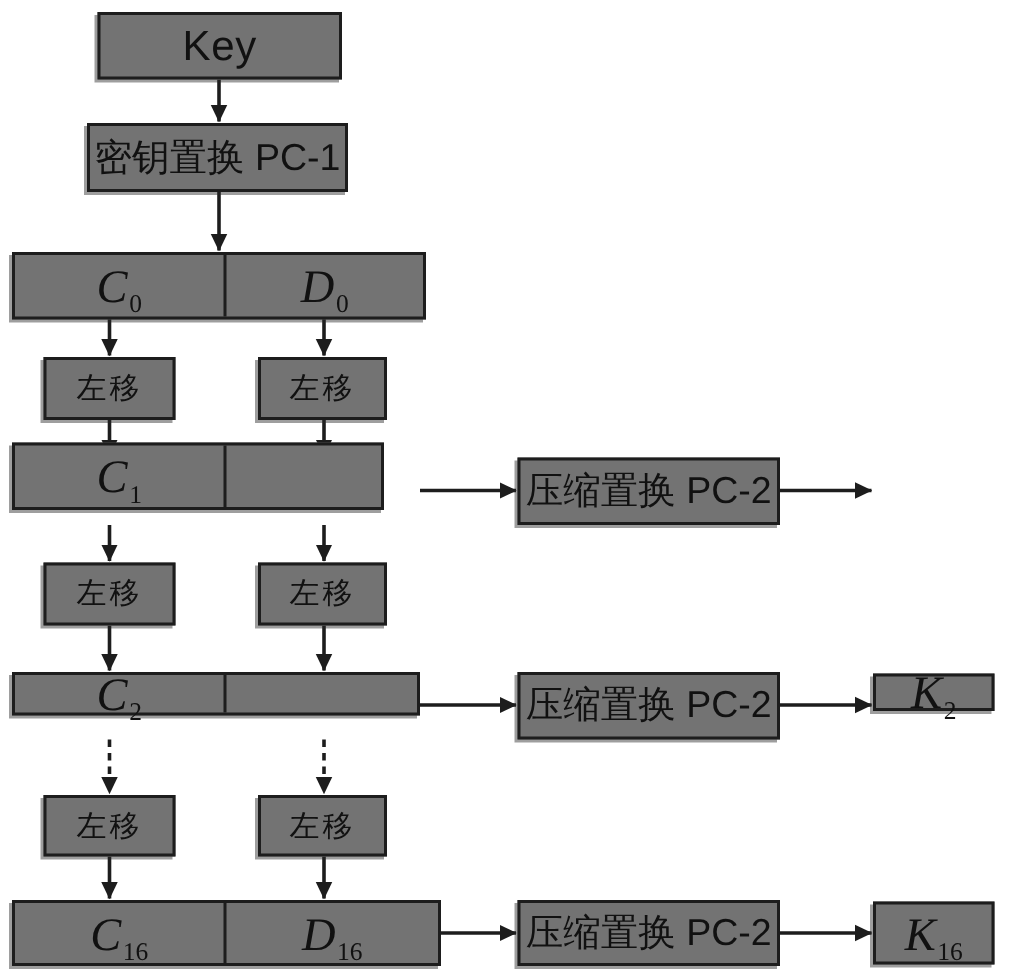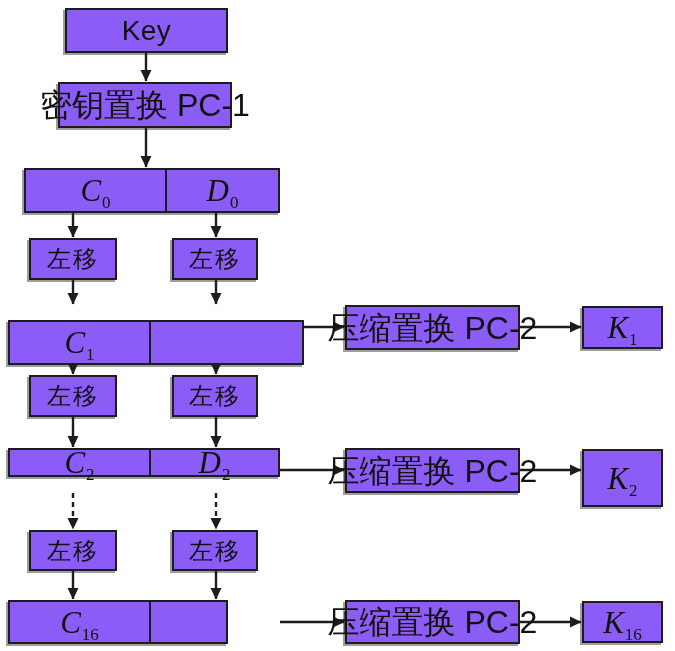--- a/index.html
+++ b/index.html
@@ -7,29 +7,29 @@
     position:relative;
     width:675px;height:651px;
     background:#ffffff;
     font-family:"Liberation Sans",sans-serif;
     color:#111111;
     overflow:hidden;
   }
   #wires{position:absolute;left:0;top:0;width:675px;height:651px;}
   .box{
     position:absolute;
-    background:#8b5cf6;
+    background:#737373;
     border:2px solid #1d1d1d;
     box-sizing:border-box;
     display:flex;align-items:center;justify-content:center;
     box-shadow:-2px 2px 0 rgba(40,40,40,.45);
   }
-  .t{font-size:32px;white-space:nowrap;line-height:1;}
+  .t{font-size:25px;white-space:nowrap;line-height:1;}
   .key-t{font-size:28px;letter-spacing:.5px;}
-  .ls-t{font-size:24px;letter-spacing:2px;}
+  .ls-t{font-size:20px;letter-spacing:2px;}
   .cd{padding:0;justify-content:stretch;align-items:stretch;}
   .cell{display:flex;align-items:center;justify-content:center;}
   .cell.cl{flex:0 0 139px;border-right:2.5px solid #1d1d1d;}
   .cell.cr{flex:1;}
   .var{
     font-family:"Liberation Serif",serif;
     font-size:31px;line-height:1;white-space:nowrap;
   }
   .var i{font-style:italic;}
   .var sub{
@@ -76,82 +76,79 @@
   </svg>
 
   <div class="box" style="left:65px;top:8px;width:163px;height:45px">
     <span class="t key-t">Key</span>
   </div>
 
   <div class="box" style="left:58px;top:82px;width:174px;height:46px">
     <span class="t">密钥置换 PC-1</span>
   </div>
 
-  <div class="box cd" style="left:24px;top:168px;width:256px;height:45px">
+  <div class="box cd" style="left:8px;top:168px;width:276px;height:45px">
     <div class="cell cl">
       <span class="var"><i>C</i><sub>0</sub></span>
     </div>
     <div class="cell cr">
       <span class="var"><i>D</i><sub>0</sub></span>
     </div>
   </div>
 
   <div class="box" style="left:29px;top:238px;width:88px;height:42px">
     <span class="t ls-t">左移</span>
   </div>
   <div class="box" style="left:172px;top:238px;width:86px;height:42px">
     <span class="t ls-t">左移</span>
   </div>
 
-  <div class="box cd" style="left:8px;top:320px;width:296px;height:45px">
+  <div class="box cd" style="left:8px;top:295px;width:248px;height:45px">
     <div class="cell cl">
       <span class="var"><i>C</i><sub>1</sub></span>
     </div>
   </div>
 
   <div class="box" style="left:345px;top:305px;width:175px;height:45px">
     <span class="t">压缩置换 PC-2</span>
-  </div>
-  <div class="box" style="left:582px;top:306px;width:81px;height:43px">
-    <span class="var"><i>K</i><sub>1</sub></span>
   </div>
 
   <div class="box" style="left:29px;top:375px;width:88px;height:42px">
     <span class="t ls-t">左移</span>
   </div>
   <div class="box" style="left:172px;top:375px;width:86px;height:42px">
     <span class="t ls-t">左移</span>
   </div>
 
   <div class="box cd" style="left:8px;top:448px;width:272px;height:29px">
     <div class="cell cl">
       <span class="var"><i>C</i><sub>2</sub></span>
     </div>
-    <div class="cell cr">
-      <span class="var"><i>D</i><sub>2</sub></span>
-    </div>
   </div>
 
   <div class="box" style="left:345px;top:448px;width:175px;height:45px">
     <span class="t">压缩置换 PC-2</span>
   </div>
-  <div class="box" style="left:582px;top:449px;width:81px;height:58px">
+  <div class="box" style="left:582px;top:449px;width:81px;height:25px">
     <span class="var"><i>K</i><sub>2</sub></span>
   </div>
 
   <div class="box" style="left:29px;top:530px;width:88px;height:41px">
     <span class="t ls-t">左移</span>
   </div>
   <div class="box" style="left:172px;top:530px;width:86px;height:41px">
     <span class="t ls-t">左移</span>
   </div>
 
-  <div class="box cd" style="left:8px;top:600px;width:220px;height:44px">
+  <div class="box cd" style="left:8px;top:600px;width:286px;height:44px">
     <div class="cell cl">
       <span class="var"><i>C</i><sub>16</sub></span>
+    </div>
+    <div class="cell cr">
+      <span class="var"><i>D</i><sub>16</sub></span>
     </div>
   </div>
 
   <div class="box" style="left:345px;top:600px;width:175px;height:44px">
     <span class="t">压缩置换 PC-2</span>
   </div>
   <div class="box" style="left:582px;top:601px;width:81px;height:42px">
     <span class="var"><i>K</i><sub>16</sub></span>
   </div>
 

